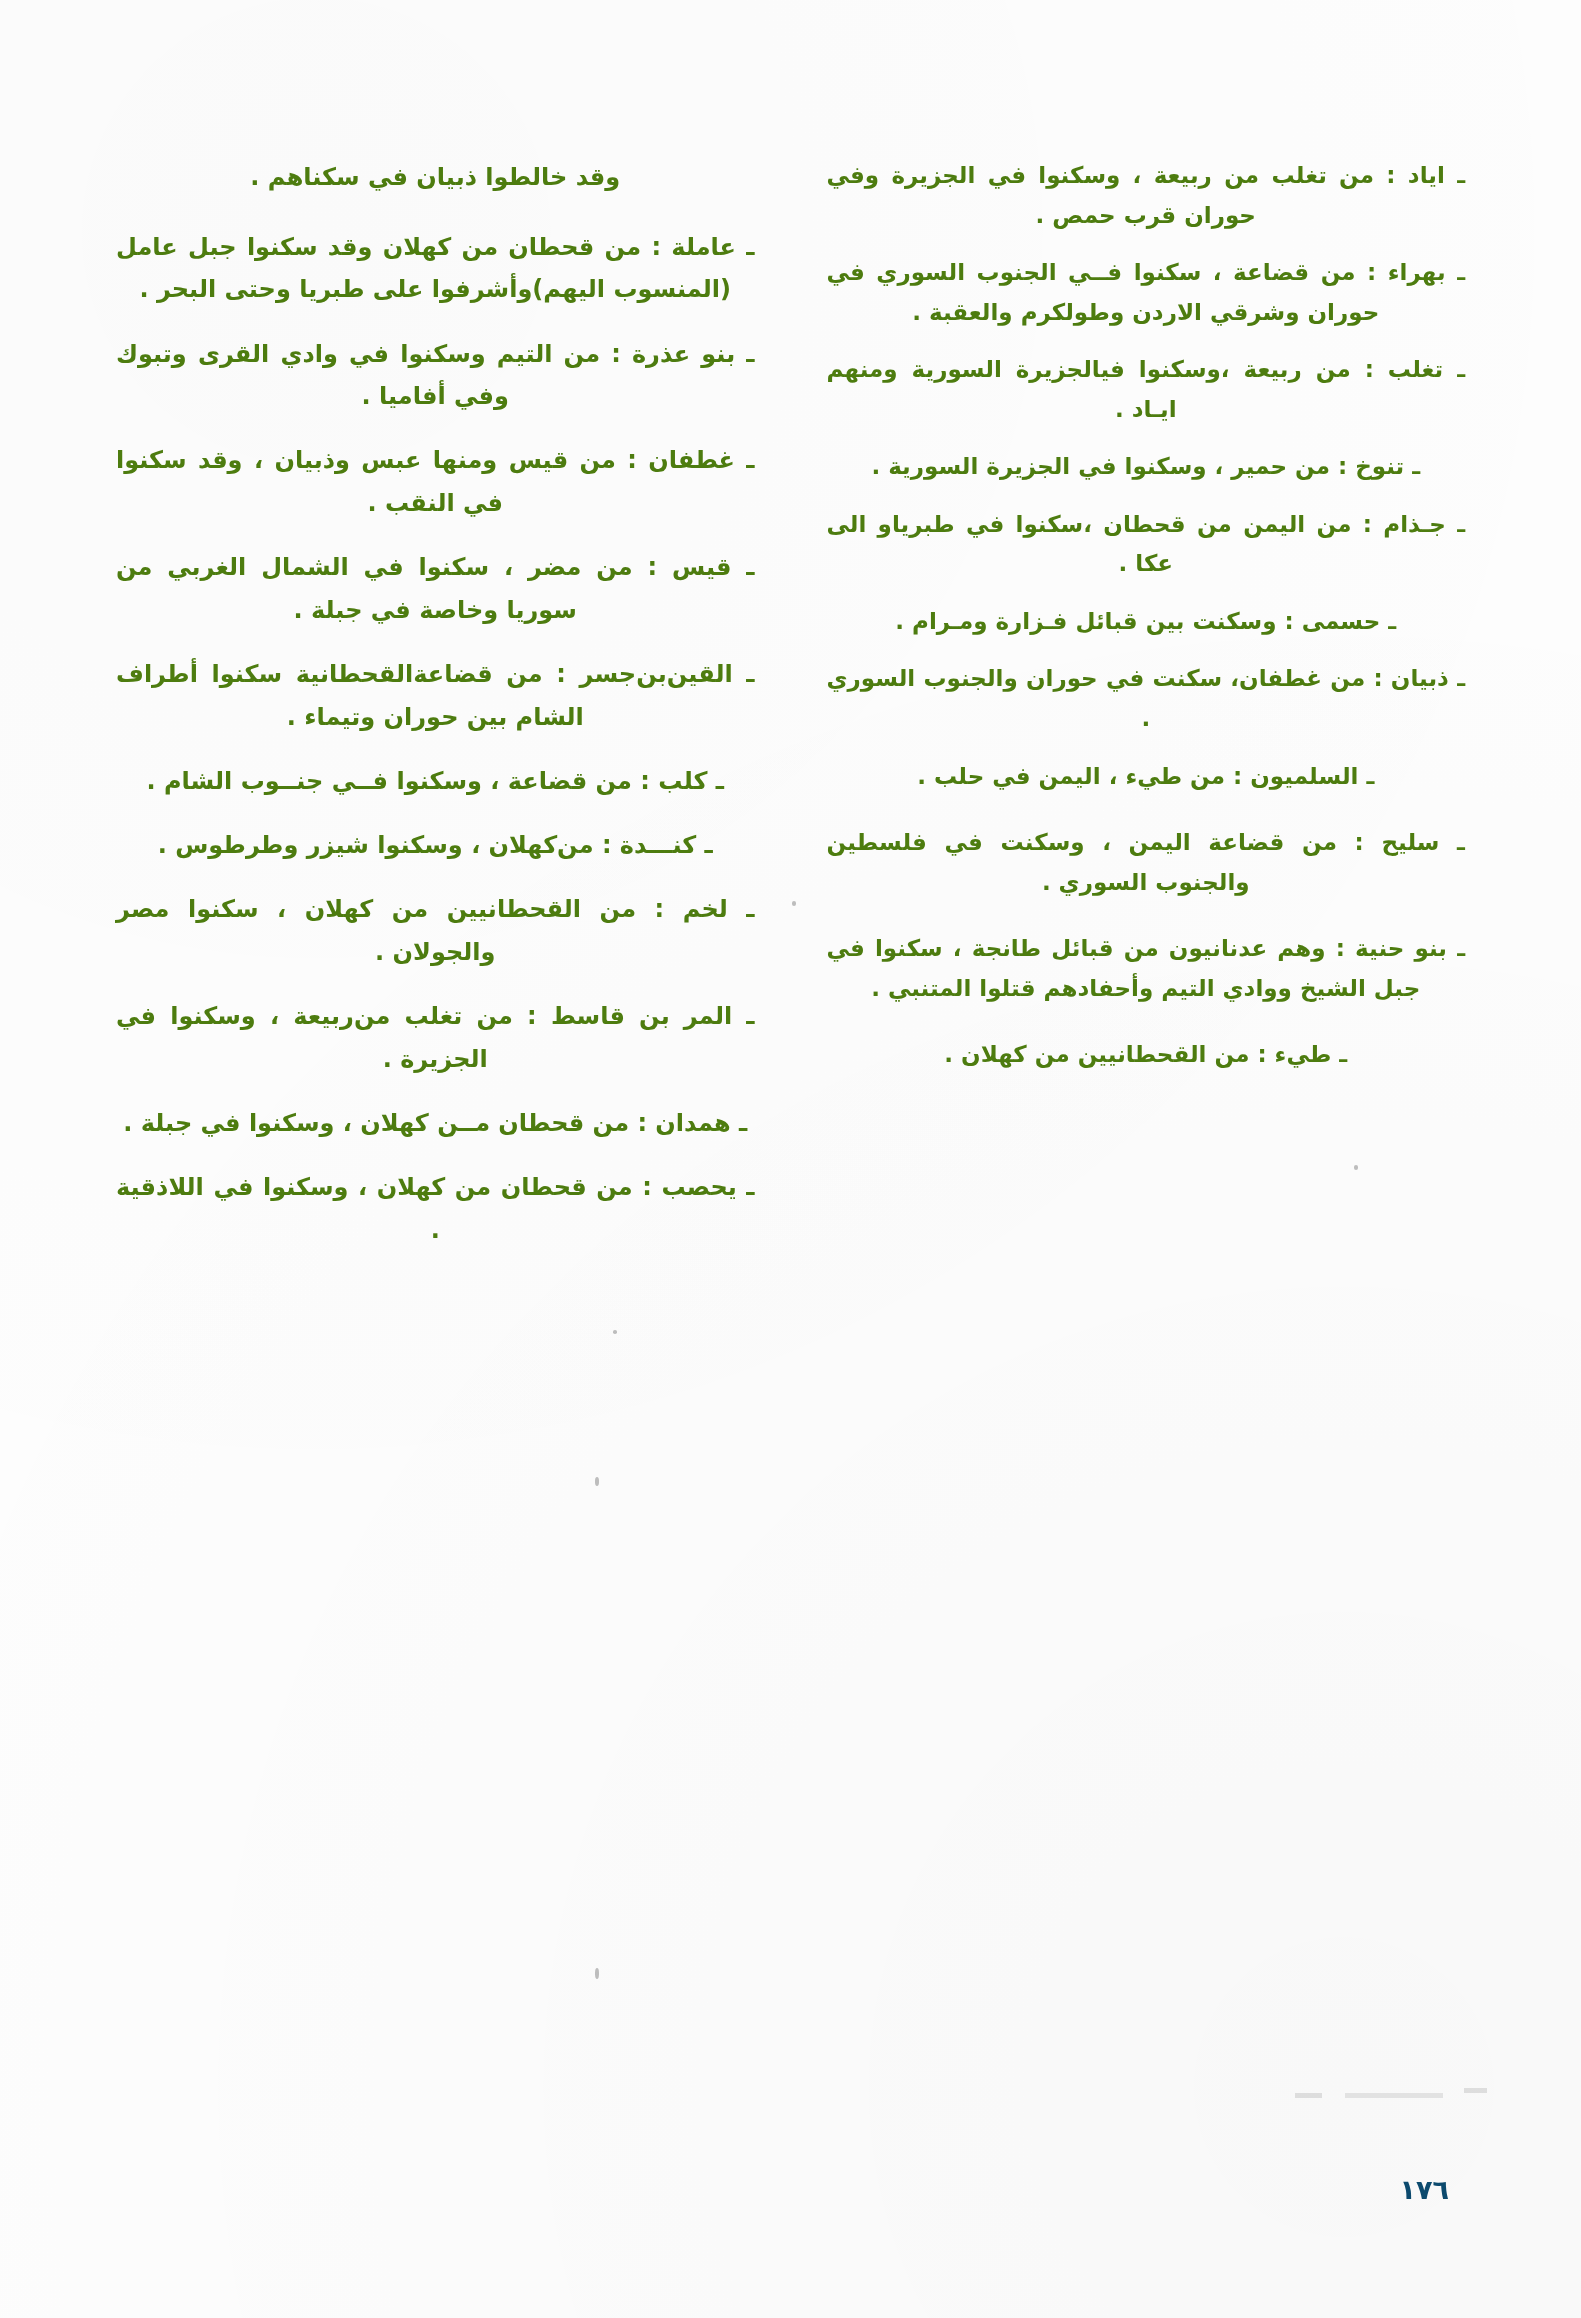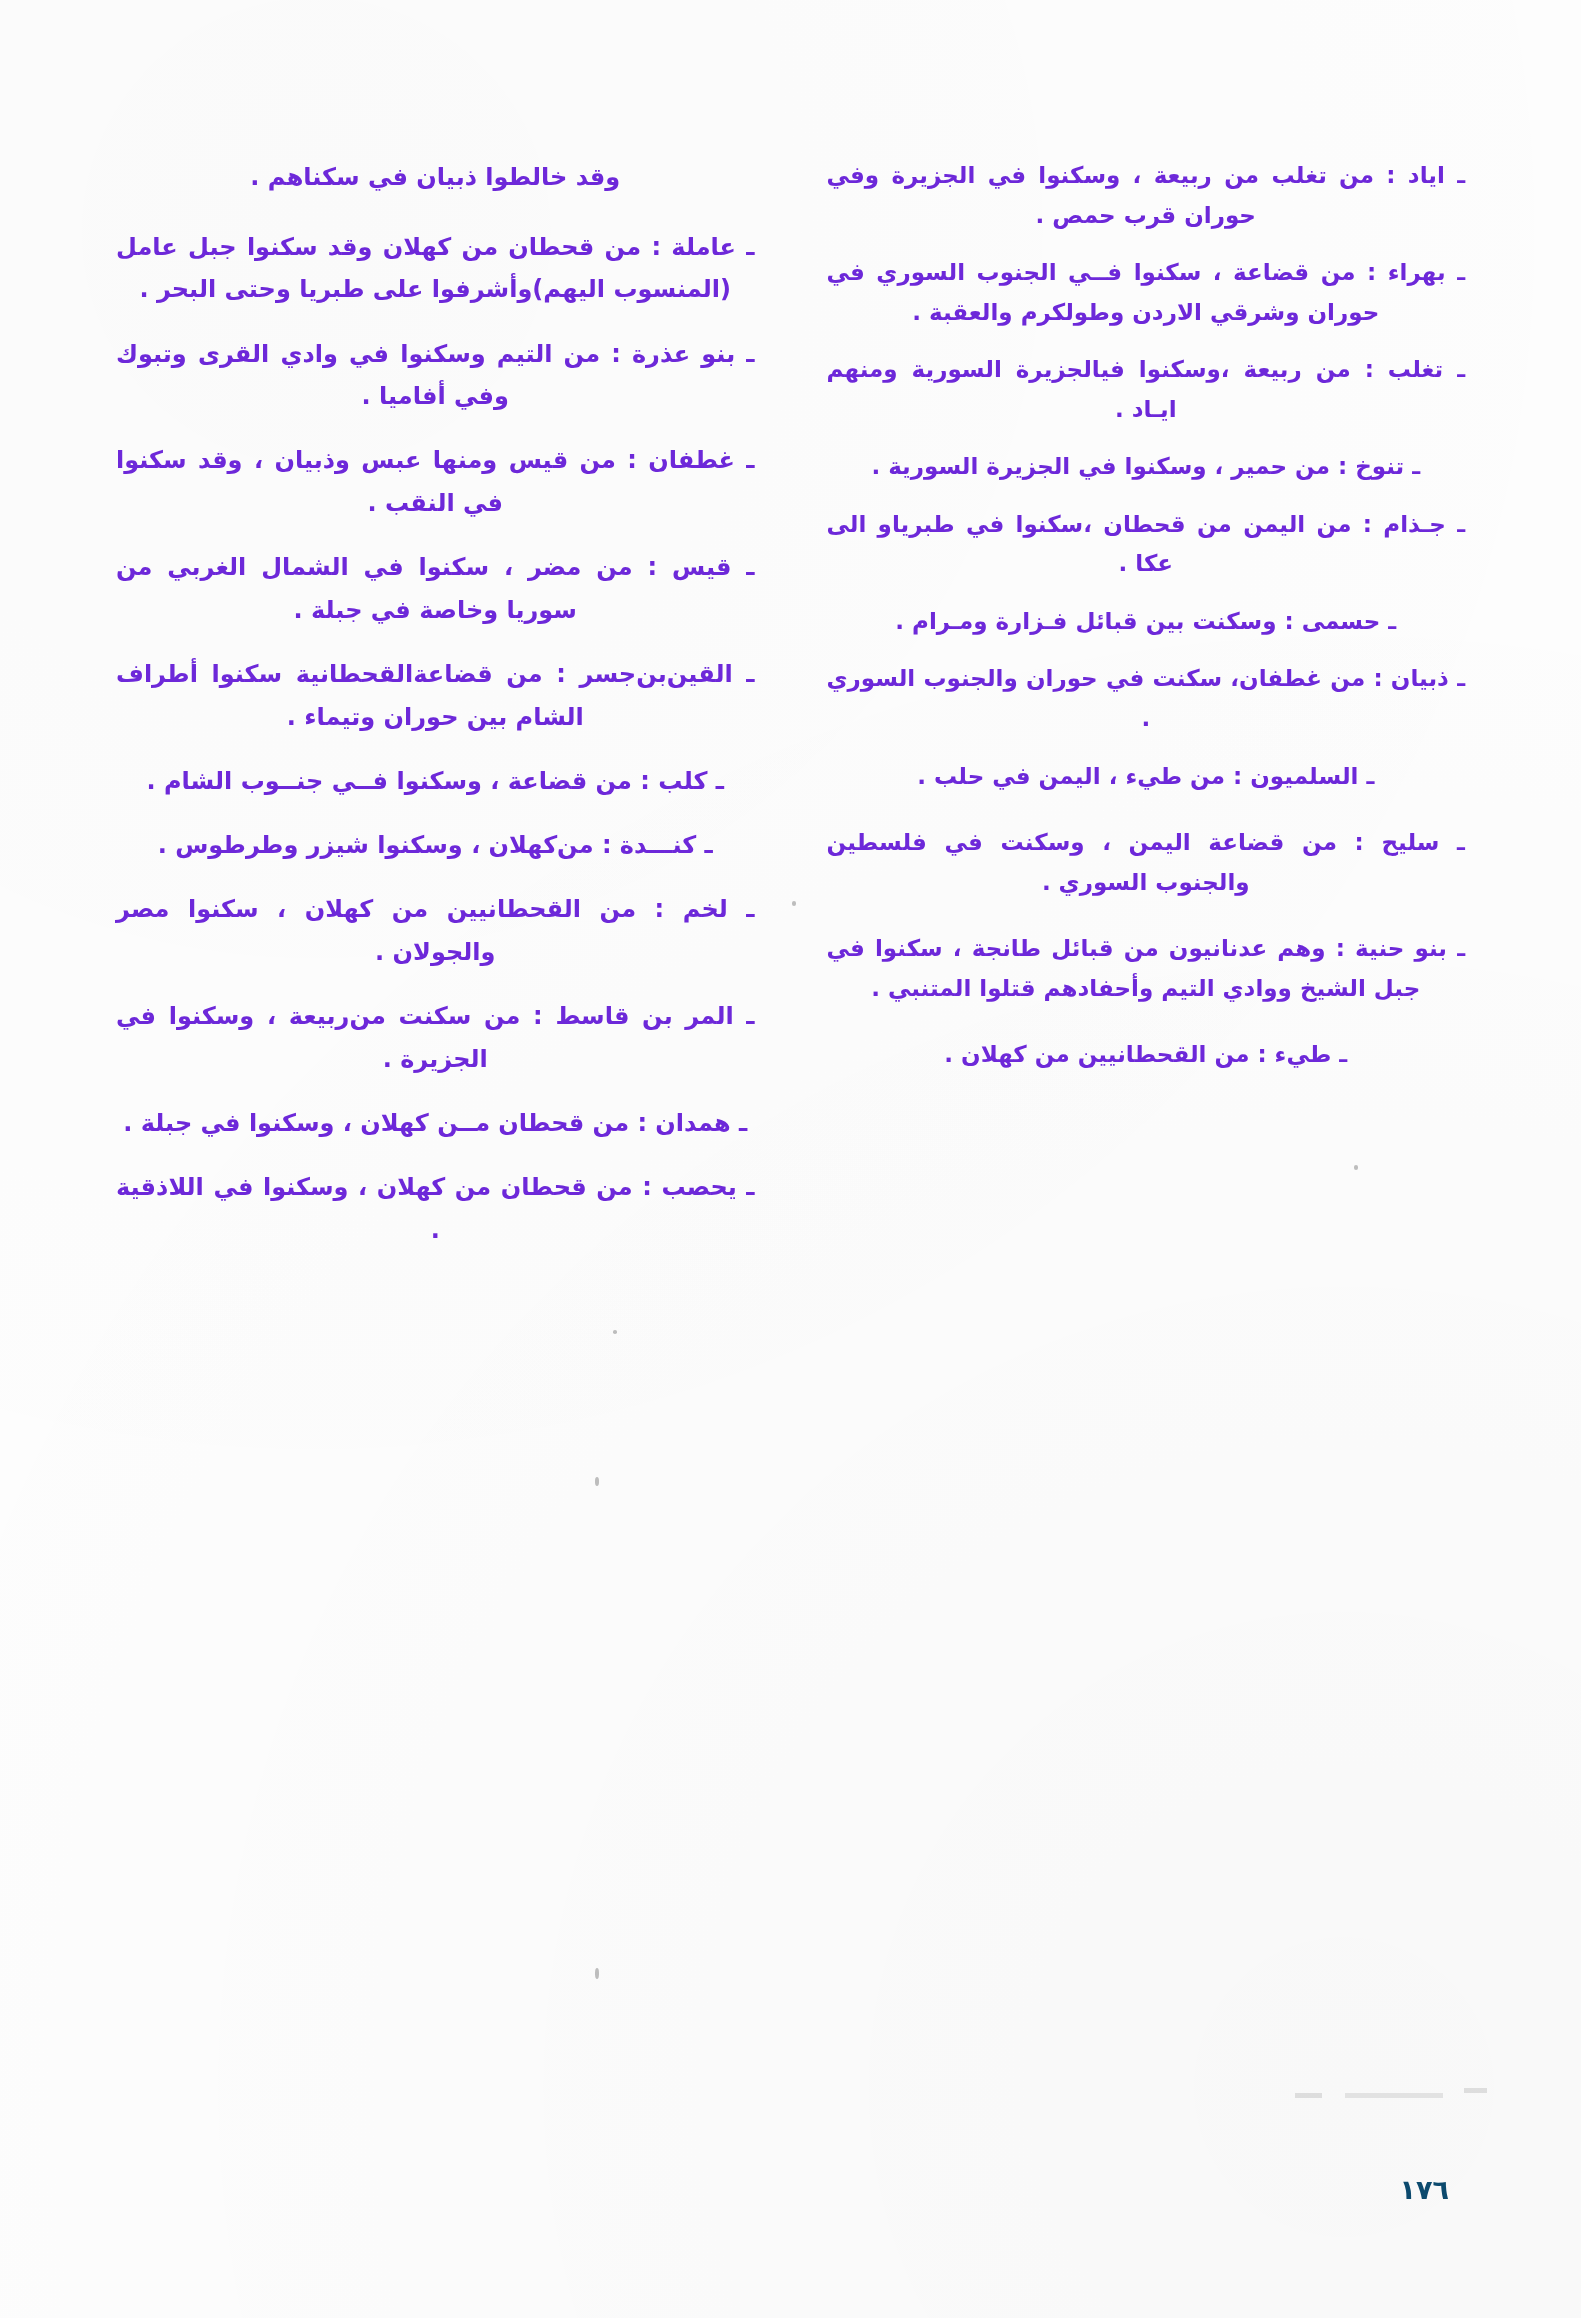--- a/index.html
+++ b/index.html
@@ -39,21 +39,21 @@
     width: 660px;
     box-sizing: border-box;
   }
   .col-right { padding-left: 9px; }
   .col-left  { padding-right: 9px; }
 
   .entry {
     direction: rtl;
     text-align: justify;
     text-align-last: center;
-    color: #6d28d9;
+    color: #4d7c0f;
     font-weight: bold;
     font-size: 23px;
     line-height: 1.72;
     margin: 0 0 18px 0;
     letter-spacing: 0.2px;
   }
   .entry.heading {
     text-align: right;
     text-align-last: right;
     font-size: 21.4px;
@@ -129,21 +129,21 @@
     <div class="col col-left">
       <p class="entry first">وقد خالطوا ذبيان في سكناهم .</p>
       <p class="entry">ـ عاملة : من قحطان من كهلان وقد سكنوا جبل عامل (المنسوب اليهم)وأشرفوا على طبريا وحتى البحر .</p>
       <p class="entry">ـ بنو عذرة : من التيم وسكنوا في وادي القرى وتبوك وفي أفاميا .</p>
       <p class="entry">ـ غطفان : من قيس ومنها عبس وذبيان ، وقد سكنوا في النقب .</p>
       <p class="entry">ـ قيس : من مضر ، سكنوا في الشمال الغربي من سوريا وخاصة في جبلة .</p>
       <p class="entry">ـ القين‌بن‌جسر : من قضاعةالقحطانية سكنوا أطراف الشام بين حوران وتيماء .</p>
       <p class="entry">ـ كلب : من قضاعة ، وسكنوا فــي جنــوب الشام .</p>
       <p class="entry">ـ كنـــدة : من‌كهلان ، وسكنوا شيزر وطرطوس .</p>
       <p class="entry">ـ لخم : من القحطانيين من كهلان ، سكنوا مصر والجولان .</p>
-      <p class="entry">ـ المر بن قاسط : من سكنت من‌ربيعة ، وسكنوا في الجزيرة .</p>
+      <p class="entry">ـ المر بن قاسط : من تغلب من‌ربيعة ، وسكنوا في الجزيرة .</p>
       <p class="entry">ـ همدان : من قحطان مــن كهلان ، وسكنوا في جبلة .</p>
       <p class="entry">ـ يحصب : من قحطان من كهلان ، وسكنوا في اللاذقية .</p>
     </div>
 
   </div>
 
   <div class="page-number">١٧٦</div>
 </div>
 
 

